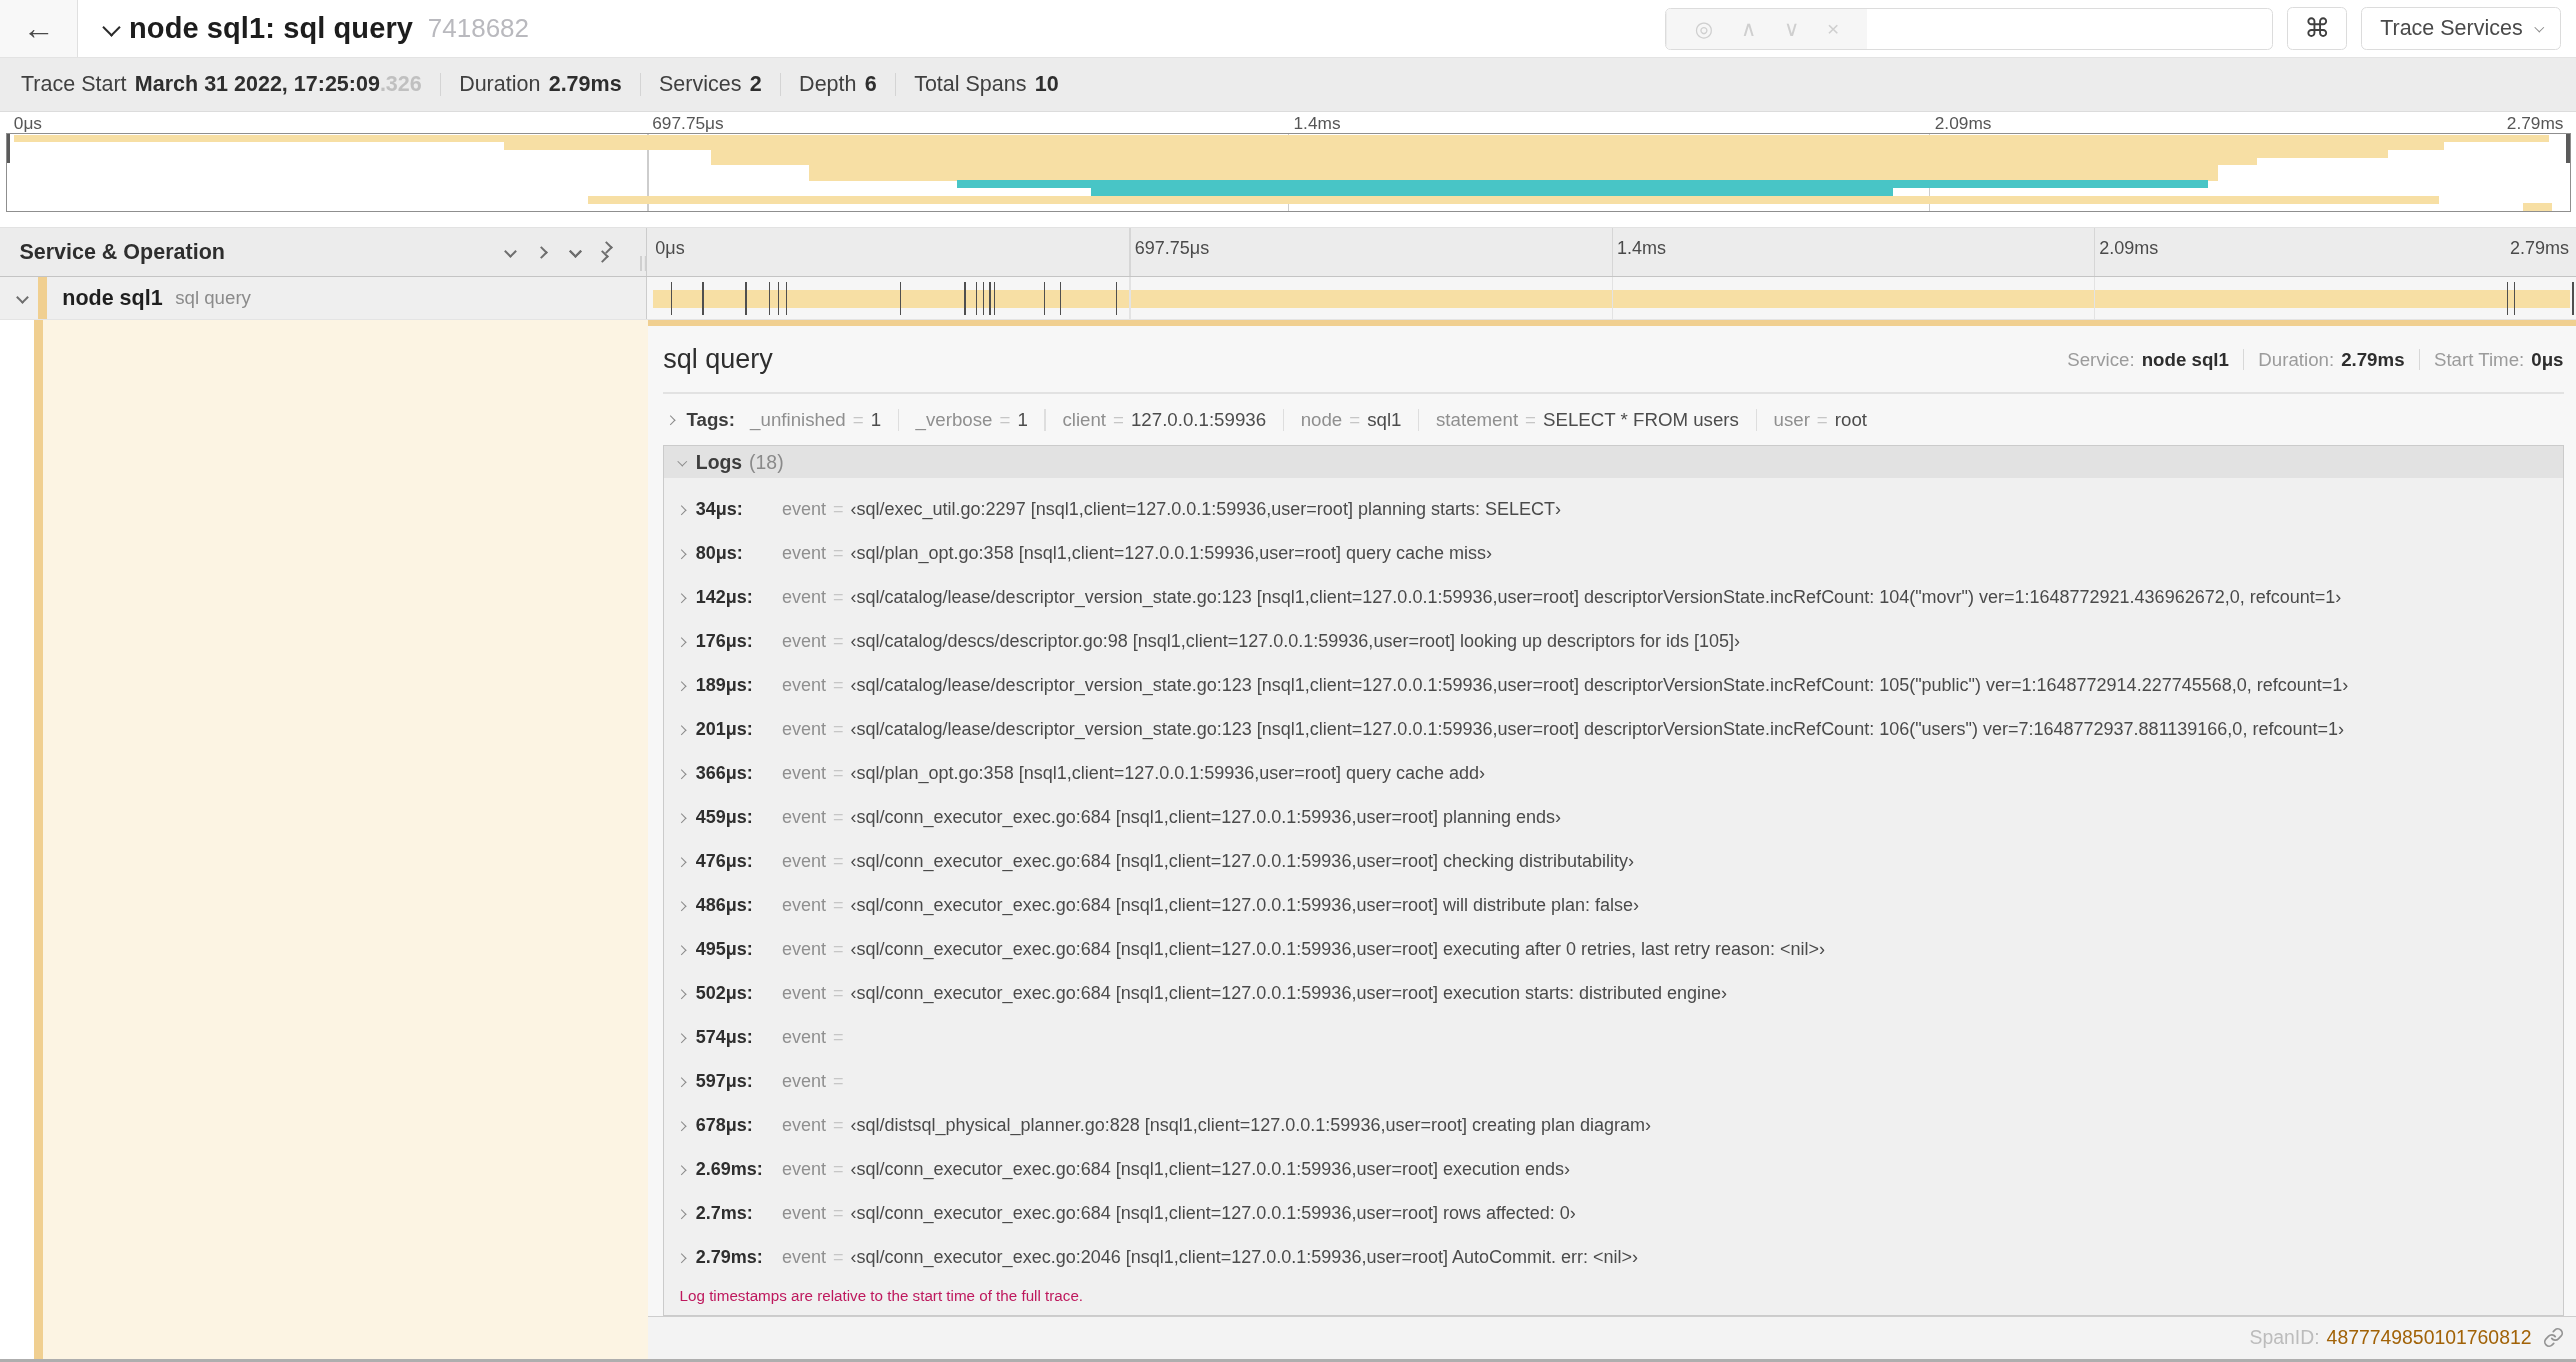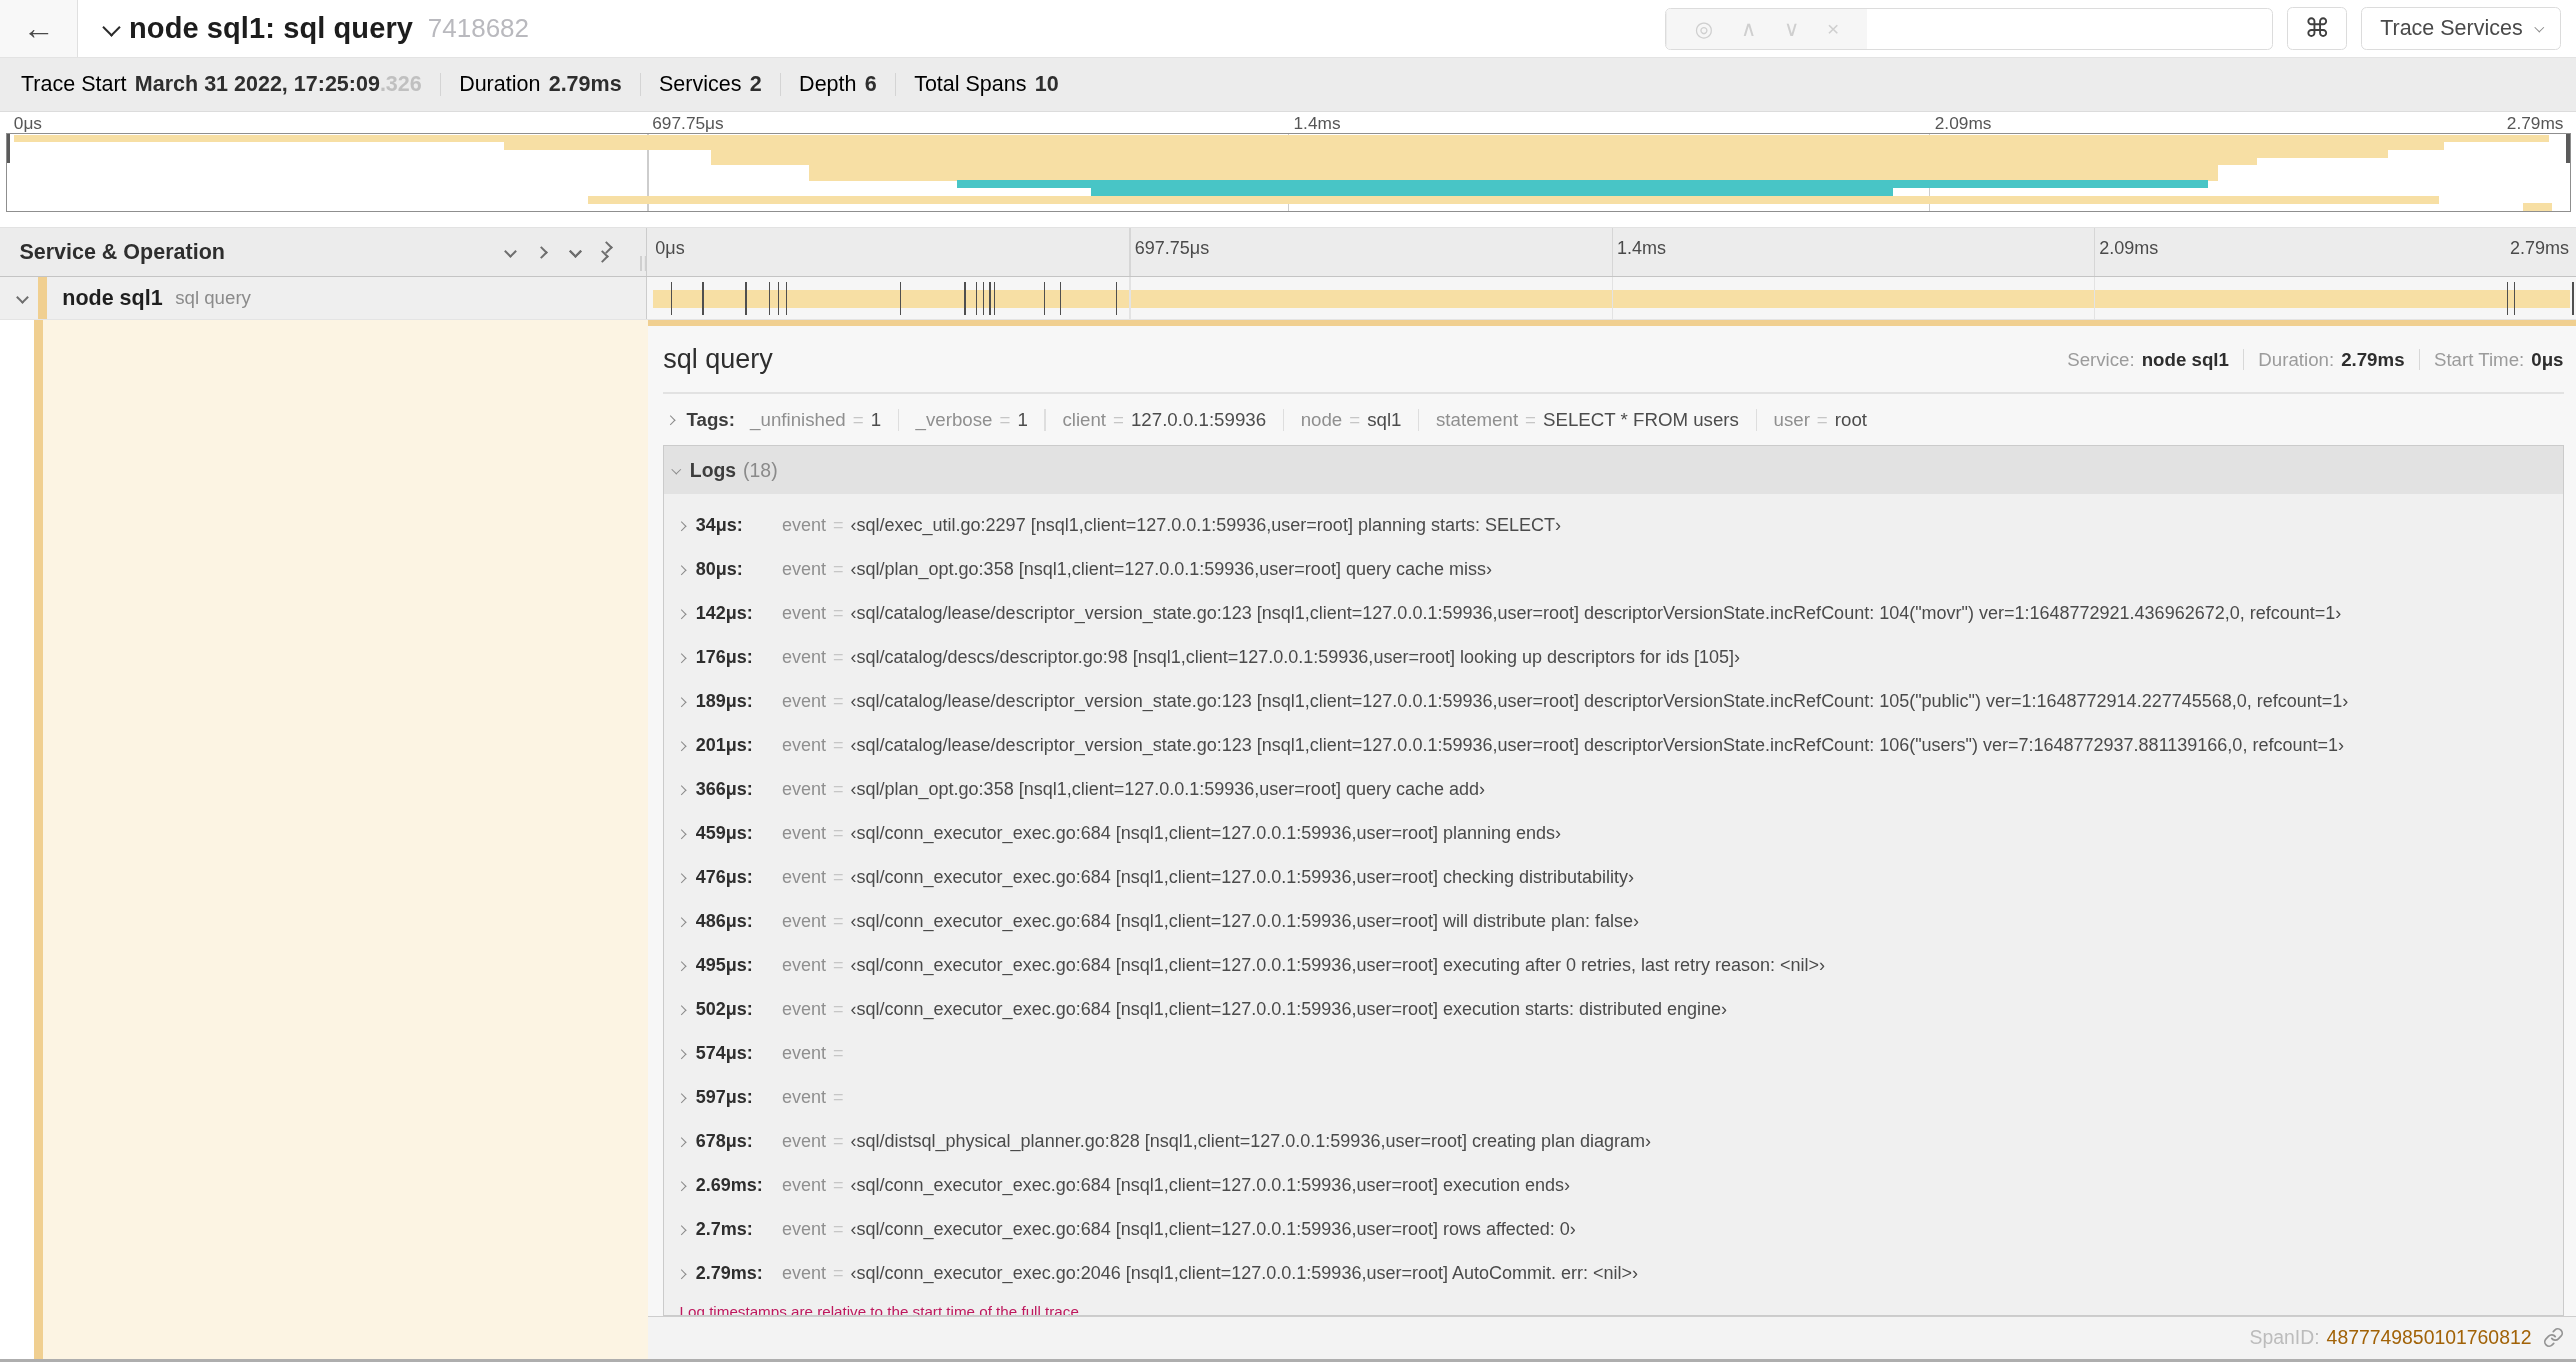--- a/index.html
+++ b/index.html
@@ -21,21 +21,21 @@
   .find-box { width:608px; height:42px; border:1.4px solid #dcdcdc; border-radius:5.5px; display:flex; overflow:hidden; background:#fff; }
   .find-input { flex:1; border:none; outline:none; font-size:21.5px; color:#444; padding:0 16.6px; font-family:inherit; background:#fff; }
   .find-input::placeholder { color:#c3c3c3; }
   .find-ops { width:201px; background:#f6f6f6; border-left:1.4px solid #ececec; display:flex; align-items:center; justify-content:space-evenly; font-size:21px; color:#cfcfcf; }
   .kbd-btn { width:60px; height:43px; border:1.4px solid #dcdcdc; border-radius:5.5px; display:flex; align-items:center; justify-content:center; font-size:26px; color:#3f3f3f; background:#fff; cursor:pointer; }
   .view-btn { height:43px; border:1.4px solid #dcdcdc; border-radius:5.5px; display:flex; align-items:center; padding:0 18px; font-size:21.5px; color:#4a4a4a; background:#fff; gap:12.5px; cursor:pointer; }
 
   
   .summary { height:54px; background:#ececec; border-bottom:1.4px solid #dcdcdc; display:flex; align-items:center; padding-left:21px; font-size:21.5px; flex:0 0 auto; }
   .sum-item { display:flex; align-items:center; }
-  .sum-label { color:#000000; margin-right:8.3px; }
+  .sum-label { color:#404040; margin-right:8.3px; }
   .sum-value { color:#2e2e2e; font-weight:700; }
   .sum-suffix { color:#c0c0c0; font-weight:700; }
   .sum-div { width:1.4px; height:23.5px; background:#d4d4d4; margin:0 18px; }
 
   
   .mini-labels { height:21px; position:relative; font-size:17.3px; color:#565656; flex:0 0 auto; margin:0 5.5px; }
   .mini-labels span { position:absolute; top:1.4px; white-space:nowrap; }
   .mini-canvas { height:79px; margin:0 5.5px; border:1.4px solid #8f8f8f; background:#fff; position:relative; flex:0 0 auto; overflow:hidden; }
   .grid-line { position:absolute; top:0; bottom:0; width:1.4px; background:#cdcdcd; }
   .mbar { position:absolute; height:7.6px; }
@@ -85,21 +85,21 @@
   .meta-div { width:1.4px; height:21px; background:#d8d8d8; margin:0 14px; }
   .card-hr { border-bottom:2.1px solid #e2e2e2; margin-top:16.6px; }
   .tags-row { display:flex; align-items:center; margin-top:15.2px; font-size:18.7px; padding-left:4.2px; }
   .tags-label { font-weight:700; color:#3d3d3d; margin-left:12.5px; margin-right:15.2px; }
   .tag { display:flex; align-items:center; }
   .tag-key { color:#8f8f8f; }
   .tag-eq { color:#c6c6c6; margin:0 7px; }
   .tag-val { color:#4c4c4c; }
   .tag-div { width:1.4px; height:22px; background:#dedede; margin:0 16.6px; }
   .logs-box { margin-top:14px; border:1.4px solid #cbcbcb; flex:1; display:flex; flex-direction:column; min-height:0; }
-  .logs-head { height:48px; background:#e2e2e2; display:flex; align-items:center; padding-left:8px; flex:0 0 auto; cursor:pointer; }
+  .logs-head { height:32px; background:#e2e2e2; display:flex; align-items:center; padding-left:14px; flex:0 0 auto; cursor:pointer; }
   .logs-title { font-size:19.4px; font-weight:700; color:#3d3d3d; margin-left:11px; }
   .logs-count { font-size:19.4px; color:#8a8a8a; margin-left:7px; }
   .logs-body { flex:1; background:#f0f0f0; padding:9.7px 0 0 14px; overflow:hidden; }
   .log-row { height:44px; display:flex; align-items:center; white-space:nowrap; cursor:pointer; }
   .log-time { font-size:18px; font-weight:700; color:#2e2e2e; margin-left:11px; min-width:82px; }
   .log-key { font-size:18px; color:#8f8f8f; margin-left:4.2px; }
   .log-eq { font-size:18px; color:#c6c6c6; margin:0 7px; }
   .log-val { font-size:18px; color:#4a4a4a; overflow:hidden; }
   .logs-note { font-size:15.2px; color:#be185d; padding:7px 0 9.7px 1.4px; }
   .spanid-row { height:43px; background:#f3f3f3; border-top:1.4px solid #cdcdcd; display:flex; align-items:center; justify-content:flex-end; padding-right:12.5px; font-size:19.4px; flex:0 0 auto; }

